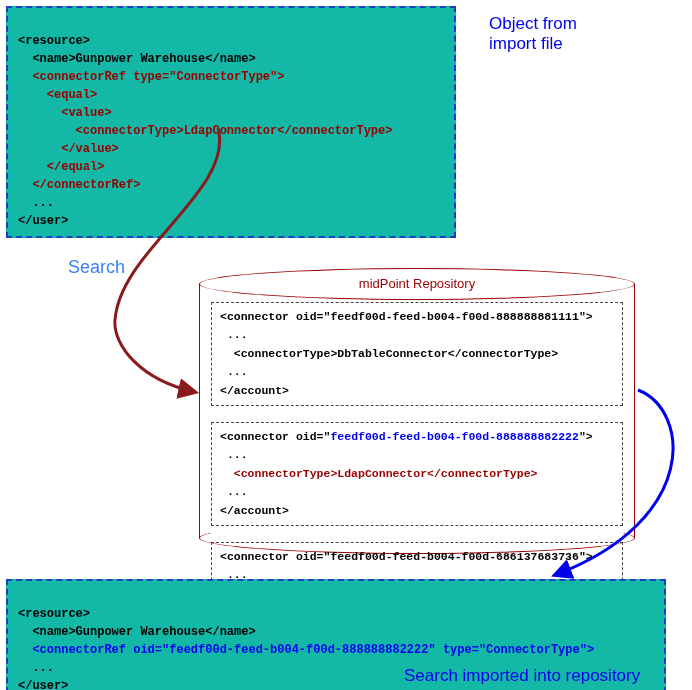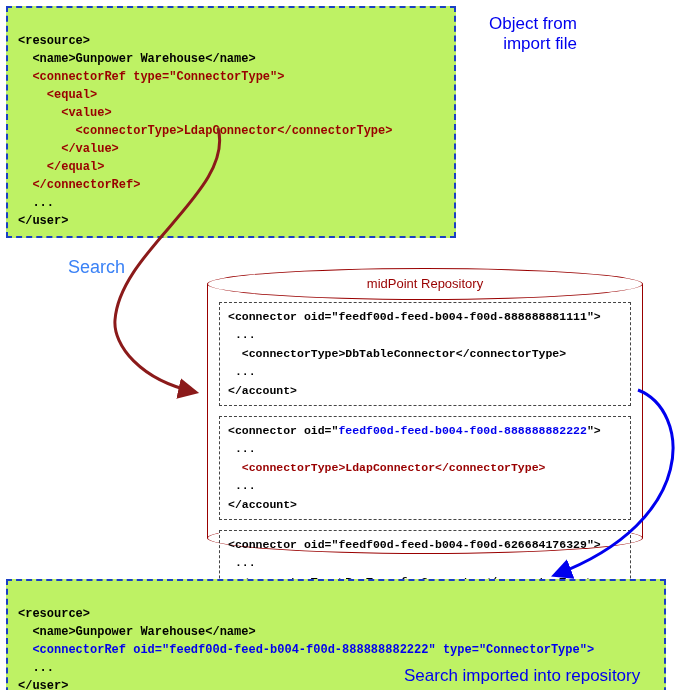--- a/index.html
+++ b/index.html
@@ -7,45 +7,44 @@
     width: 692px;
     height: 690px;
     background: #fff;
     font-family: "Courier New", monospace;
     position: relative;
     font-size: 12px;
   }
   .code-box {
     position: absolute;
     border: 2px dashed #1a3fc5;
-    background: #bef264;
+    background: #14b8a6;
     padding: 6px 10px;
     line-height: 1.5;
     white-space: pre;
   }
   .blue { color: #0000ee; }
   .brown { color: #990000; }
   .black { color: #000; }
   .label-blue {
     position: absolute;
     color: #0000ee;
     font-family: Arial, sans-serif;
     font-size: 17px;
-    text-align: right;
   }
   .label-dark {
     position: absolute;
     color: #3b82f6;
     font-family: Arial, sans-serif;
     font-size: 18px;
   }
   
   .cylinder {
     position: absolute;
-    left: 207px;
+    left: 199px;
     top: 268px;
     width: 436px;
     height: 286px;
   }
   .cyl-body {
     position: absolute;
     top: 16px;
     left: 0;
     right: 0;
     height: 254px;
@@ -81,21 +80,21 @@
   }
   .repo-inner {
     position: absolute;
     top: 34px;
     left: 12px;
     right: 12px;
   }
   .repo-item {
     border: 1px dashed #444;
     padding: 5px 8px;
-    margin-bottom: 10px;
+    margin-bottom: 16px;
     font-size: 11.5px;
     line-height: 1.6;
     white-space: pre;
   }
   
   svg.overlay {
     position: absolute;
     top: 0;
     left: 0;
     width: 692px;
@@ -137,21 +136,21 @@
 <b class="black">  &lt;connectorType&gt;DbTableConnector&lt;/connectorType&gt;</b>
 <b class="black"> ...</b>
 <b class="black">&lt;/account&gt;</b></div>
 
     <div class="repo-item"><b class="black"><span>&lt;connector oid="</span><span class="blue">feedf00d-feed-b004-f00d-888888882222</span><span>"&gt;</span></b>
 <b class="black"> ...</b>
 <b class="brown">  &lt;connectorType&gt;LdapConnector&lt;/connectorType&gt;</b>
 <b class="black"> ...</b>
 <b class="black">&lt;/account&gt;</b></div>
 
-    <div class="repo-item"><b class="black"><span>&lt;connector oid="</span><span class="black">feedf00d-feed-b004-f00d-626684176329</span><span>"&gt;</span></b>
+    <div class="repo-item"><b class="black"><span>&lt;connector oid="</span><span class="black">feedf00d-feed-b004-f00d-686137683736</span><span>"&gt;</span></b>
 <b class="black"> ...</b>
 <b class="black">  &lt;connectorType&gt;RumTransferConnector&lt;/connectorType&gt;</b>
 <b class="black"> ...</b>
 <b class="black">&lt;/account&gt;</b></div>
 
   </div>
 </div>
 
 <div class="code-box" style="left:6px; top:579px; width:660px;">
 <b class="black">&lt;resource&gt;</b>

